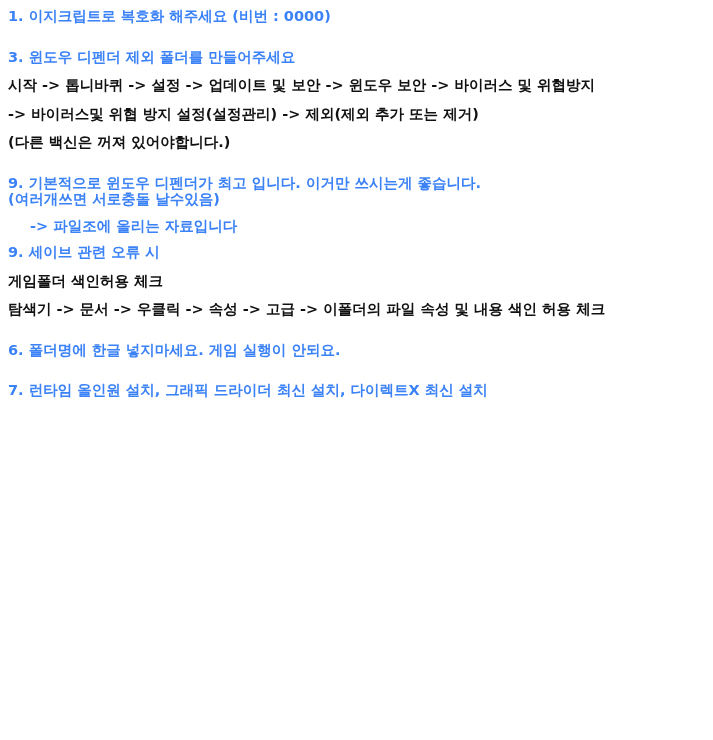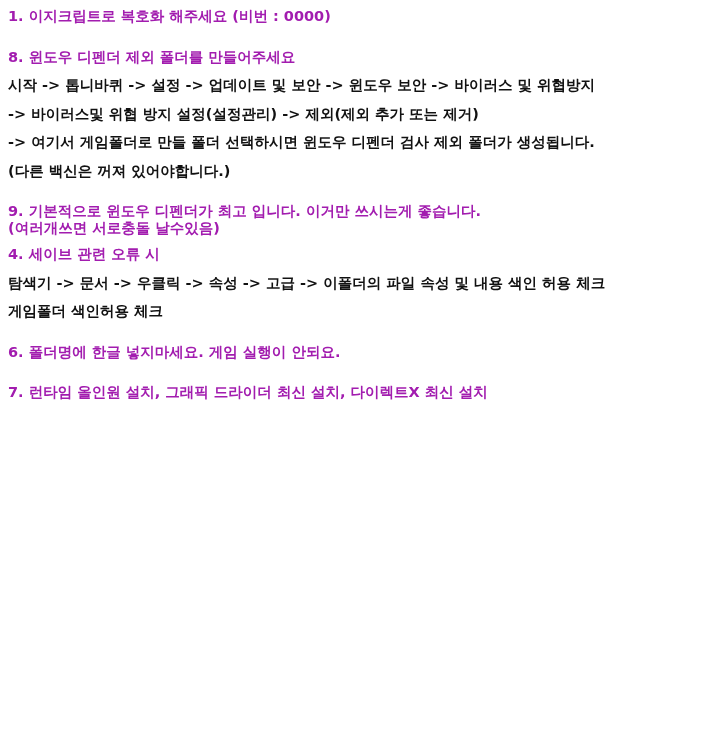--- a/index.html
+++ b/index.html
@@ -24,36 +24,36 @@
     line-height: 1.0;
     white-space: pre-wrap;
     padding-left: 8px;
   }
   
   .gap-lg { margin-top: 26px; }
   .gap-sm { margin-top: 12px; }
   .gap-xs { margin-top: 2px; }
   .first { margin-top: 3px; }
 
-  .c-navy  { color: #a21caf; }
+  .c-navy  { color: #3b82f6; }
   .c-black { color: #111111; margin-top: 14px; }
 
   .indent-1 { padding-left: 8px; }
   .indent-2 { padding-left: 30px; }
 </style>
 </head>
 <body>
 
 <div class="doc">
     <div class="line first indent-1 c-navy">1. 이지크립트로 복호화 해주세요 (비번 : 0000)</div>
-    <div class="line gap-lg indent-1 c-navy">8. 윈도우 디펜더 제외 폴더를 만들어주세요</div>
+    <div class="line gap-lg indent-1 c-navy">3. 윈도우 디펜더 제외 폴더를 만들어주세요</div>
     <div class="line gap-lg indent-1 c-black">시작 -&gt; 톱니바퀴 -&gt; 설정 -&gt; 업데이트 및 보안 -&gt; 윈도우 보안 -&gt; 바이러스 및 위협방지</div>
     <div class="line gap-lg indent-1 c-black">-&gt; 바이러스및 위협 방지 설정(설정관리) -&gt; 제외(제외 추가 또는 제거)</div>
-    <div class="line gap-lg indent-1 c-black">-&gt; 여기서 게임폴더로 만들 폴더 선택하시면 윈도우 디펜더 검사 제외 폴더가 생성됩니다.</div>
     <div class="line gap-lg indent-1 c-black">(다른 백신은 꺼져 있어야합니다.)</div>
     <div class="line gap-lg indent-1 c-navy">9. 기본적으로 윈도우 디펜더가 최고 입니다. 이거만 쓰시는게 좋습니다.</div>
     <div class="line gap-xs indent-1 c-navy">(여러개쓰면 서로충돌 날수있음)</div>
-    <div class="line gap-sm indent-1 c-navy">4. 세이브 관련 오류 시</div>
+    <div class="line gap-sm indent-2 c-navy">-&gt; 파일조에 올리는 자료입니다</div>
+    <div class="line gap-sm indent-1 c-navy">9. 세이브 관련 오류 시</div>
+    <div class="line gap-lg indent-1 c-black">게임폴더 색인허용 체크</div>
     <div class="line gap-lg indent-1 c-black">탐색기 -&gt; 문서 -&gt; 우클릭 -&gt; 속성 -&gt; 고급 -&gt; 이폴더의 파일 속성 및 내용 색인 허용 체크</div>
-    <div class="line gap-lg indent-1 c-black">게임폴더 색인허용 체크</div>
     <div class="line gap-lg indent-1 c-navy">6. 폴더명에 한글 넣지마세요. 게임 실행이 안되요.</div>
     <div class="line gap-lg indent-1 c-navy">7. 런타임 올인원 설치, 그래픽 드라이더 최신 설치, 다이렉트X 최신 설치</div>
   </div>
 
 </body></html>

